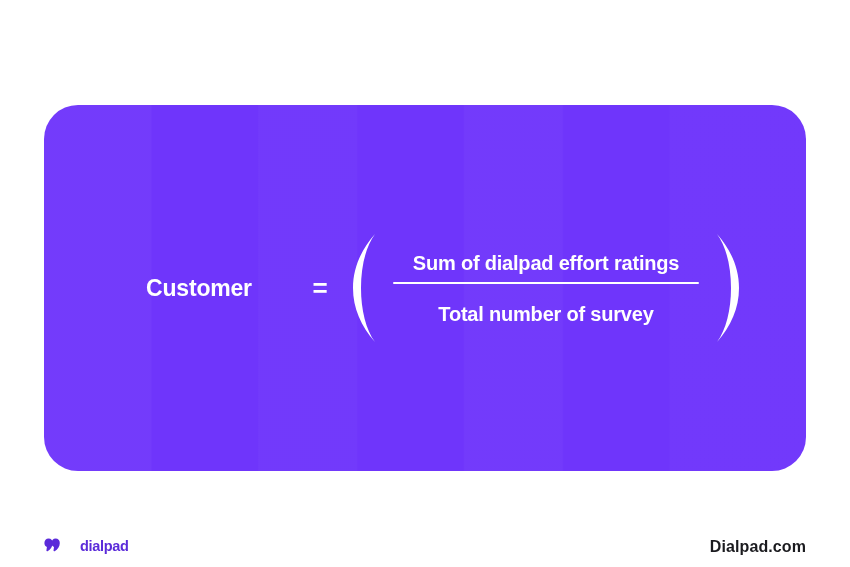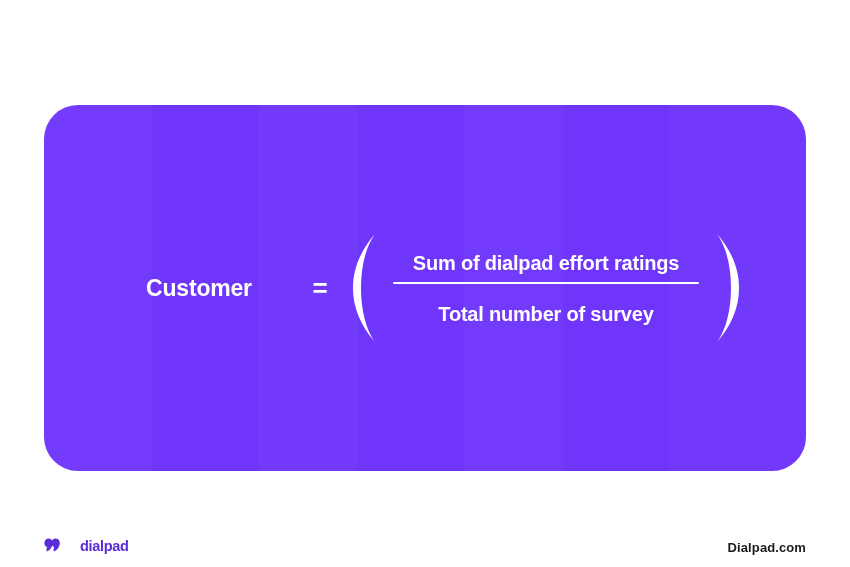--- a/index.html
+++ b/index.html
@@ -157,21 +157,21 @@
   .brand-mark { display: block; }
   .brand-name {
     color: #5b2bd9;
     font-size: 14.5px;
     font-weight: bold;
     letter-spacing: -0.3px;
   }
 
   .site-url {
     color: #1b1b1f;
-    font-size: 13px;
+    font-size: 16px;
     font-weight: bold;
     letter-spacing: 0.1px;
     margin-left: 33px;
   }
 </style>
 </head>
 <body>
 
 <div id="infographic">
 

